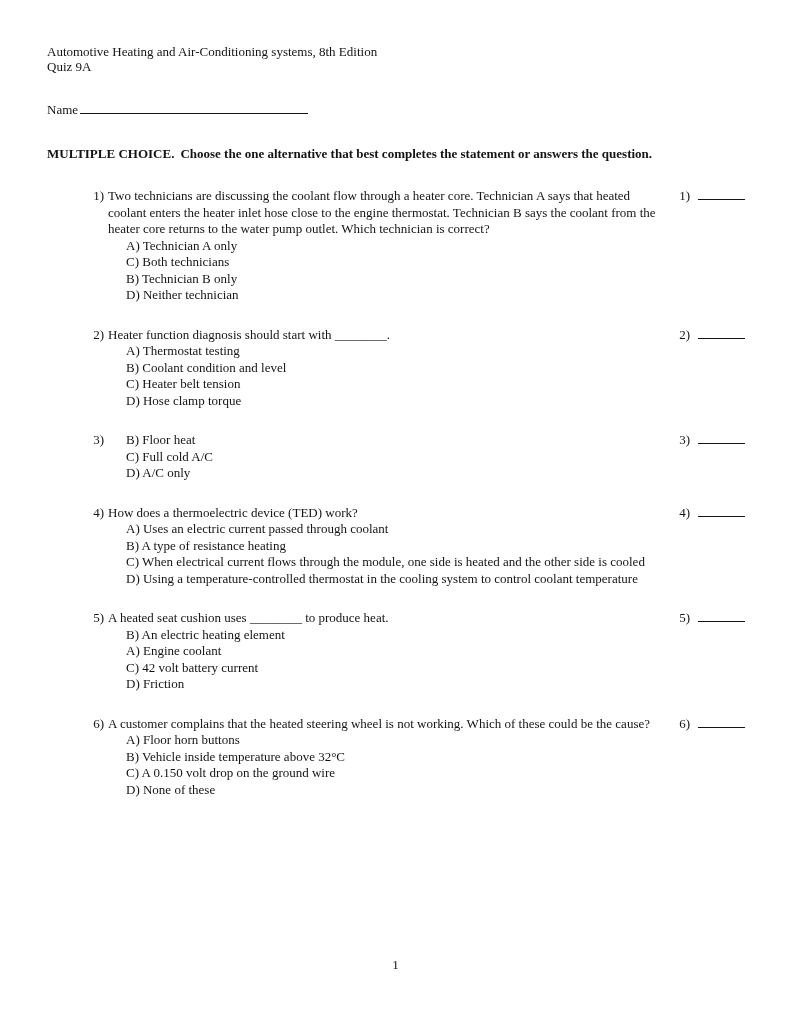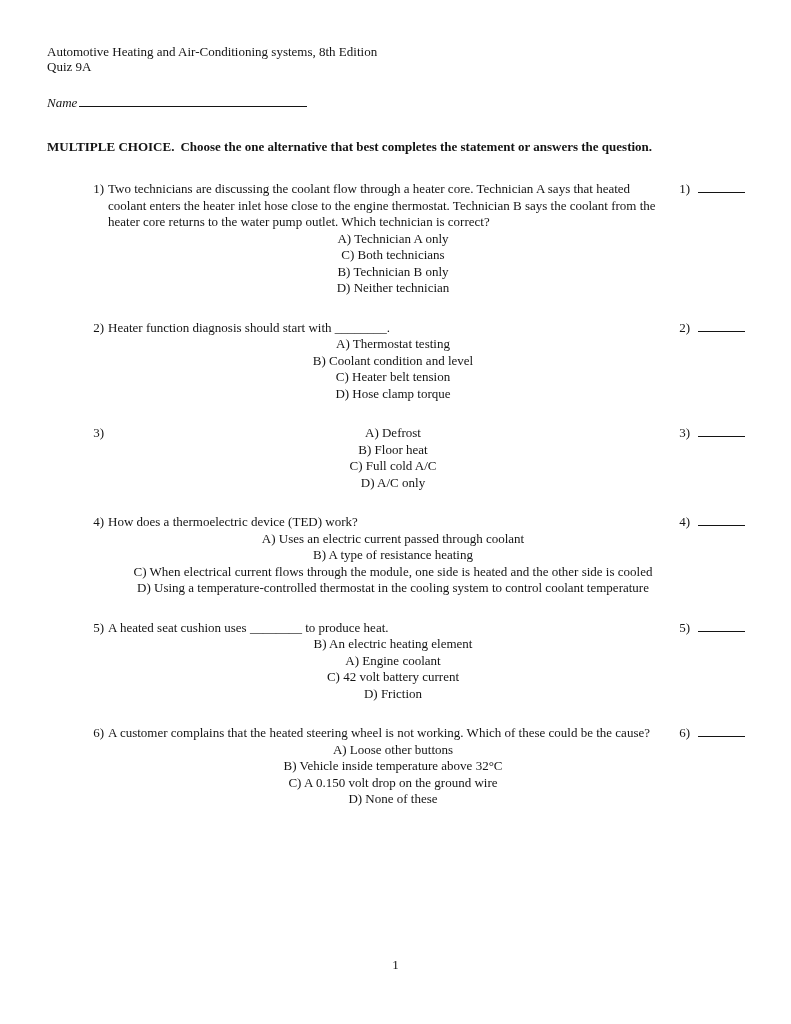--- a/index.html
+++ b/index.html
@@ -13,21 +13,21 @@
     color: #141414;
   }
   .page {
     position: relative;
     width: 791px;
     height: 1024px;
     padding: 44px 46px 8px 47px;
   }
   .header-title { line-height: 15px; }
   .header-sub { line-height: 15px; }
-  .name-row { margin-top: 20px; line-height: 16px; font-style: italic; }
+  .name-row { margin-top: 27px; line-height: 16px; }
   .name-line {
     display: inline-block;
     width: 228px;
     height: 13px;
     border-bottom: 1px solid #141414;
     vertical-align: baseline;
     margin-left: 2px;
   }
   .instructions {
     margin-top: 28px;
@@ -48,21 +48,20 @@
     text-align: right;
     margin-right: 4px;
     white-space: nowrap;
   }
   .q-main { width: 552px; }
   .q-text { }
   .choices { margin-left: 18px; }
   .choice {
     padding-left: 15px;
     text-indent: -15px;
-    text-align: center;
   }
   .q-answer {
     margin-left: auto;
     white-space: nowrap;
     flex: none;
   }
   .ans-num { margin-right: 8px; }
   .ans-line {
     display: inline-block;
     width: 47px;
@@ -125,21 +124,20 @@
     </div>
     <div class="q-answer">
       <span class="ans-num">2)</span><span class="ans-line"></span>
     </div>
   </div>
 
   <div class="question">
     <div class="q-num">3)</div>
     <div class="q-main">
       <div class="choices">
-            <div class="choice">A) Defrost</div>
             <div class="choice">B) Floor heat</div>
             <div class="choice">C) Full cold A/C</div>
             <div class="choice">D) A/C only</div>
           </div>
     </div>
     <div class="q-answer">
       <span class="ans-num">3)</span><span class="ans-line"></span>
     </div>
   </div>
 
@@ -173,21 +171,21 @@
     <div class="q-answer">
       <span class="ans-num">5)</span><span class="ans-line"></span>
     </div>
   </div>
 
   <div class="question">
     <div class="q-num">6)</div>
     <div class="q-main">
       <div class="q-text">A customer complains that the heated steering wheel is not working. Which of these could be the cause?</div>
       <div class="choices">
-            <div class="choice">A) Loose other buttons</div>
+            <div class="choice">A) Floor horn buttons</div>
             <div class="choice">B) Vehicle inside temperature above 32°C</div>
             <div class="choice">C) A 0.150 volt drop on the ground wire</div>
             <div class="choice">D) None of these</div>
           </div>
     </div>
     <div class="q-answer">
       <span class="ans-num">6)</span><span class="ans-line"></span>
     </div>
   </div>
 </div>

